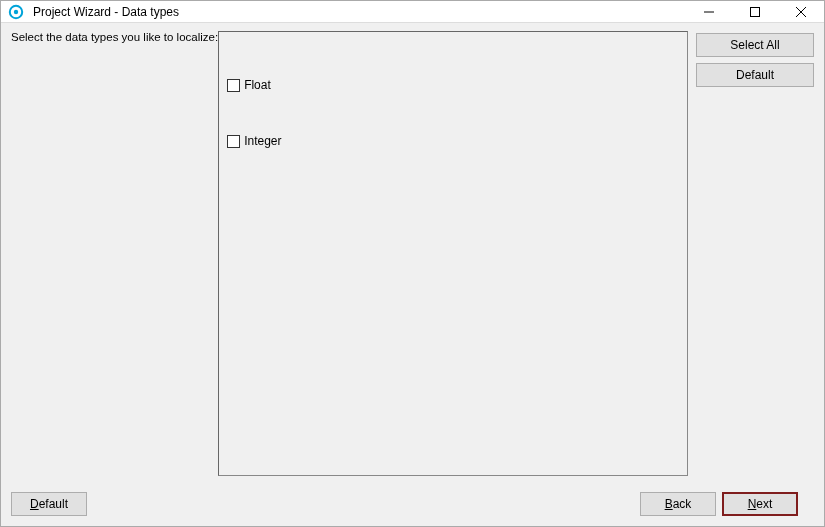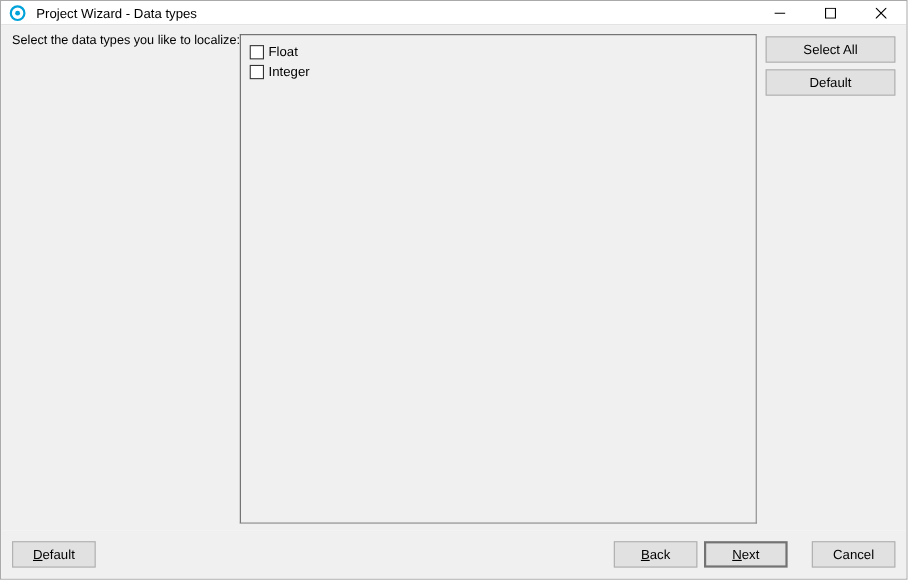--- a/index.html
+++ b/index.html
@@ -74,20 +74,21 @@
       padding: 6px 8px;
       overflow: auto;
     }
     .check-row {
       display: flex;
       align-items: center;
       gap: 4px;
       padding: 2px 0;
       font-size: 12px;
       color: #000;
+      margin-top: 38px;
     }
     .check-box {
       width: 13px;
       height: 13px;
       border: 1px solid #333;
       background: #fff;
       display: inline-flex;
       align-items: center;
       justify-content: center;
       flex-shrink: 0;
@@ -124,21 +125,21 @@
     .bottom-bar {
       background: #f0f0f0;
       padding: 10px 10px 10px 10px;
       display: flex;
       align-items: center;
       gap: 6px;
     }
     .bottom-bar .spacer { flex: 1; }
     .btn.fixed { width: 76px; }
     .btn.primary {
-      border: 2px solid #737373;
+      border: 2px solid #7f1d1d;
       height: 24px;
     }
     .mn { text-decoration: underline; }
     .app-icon-svg { display:block; }
   </style>
 </head>
 <body>
 
 <div class="titlebar">
   <div class="icon-wrap">
@@ -193,14 +194,13 @@
       <span><span class="mn">D</span><span>efault</span></span>
     </div>
   <div class="spacer"></div>
   <div class="btn fixed">
       <span><span class="mn">B</span><span>ack</span></span>
     </div>
   <div class="btn fixed primary">
       <span><span class="mn">N</span><span>ext</span></span>
     </div>
   <div style="width:10px"></div>
-  <div class="btn fixed">Cancel</div>
 </div>
 
 </body></html>

